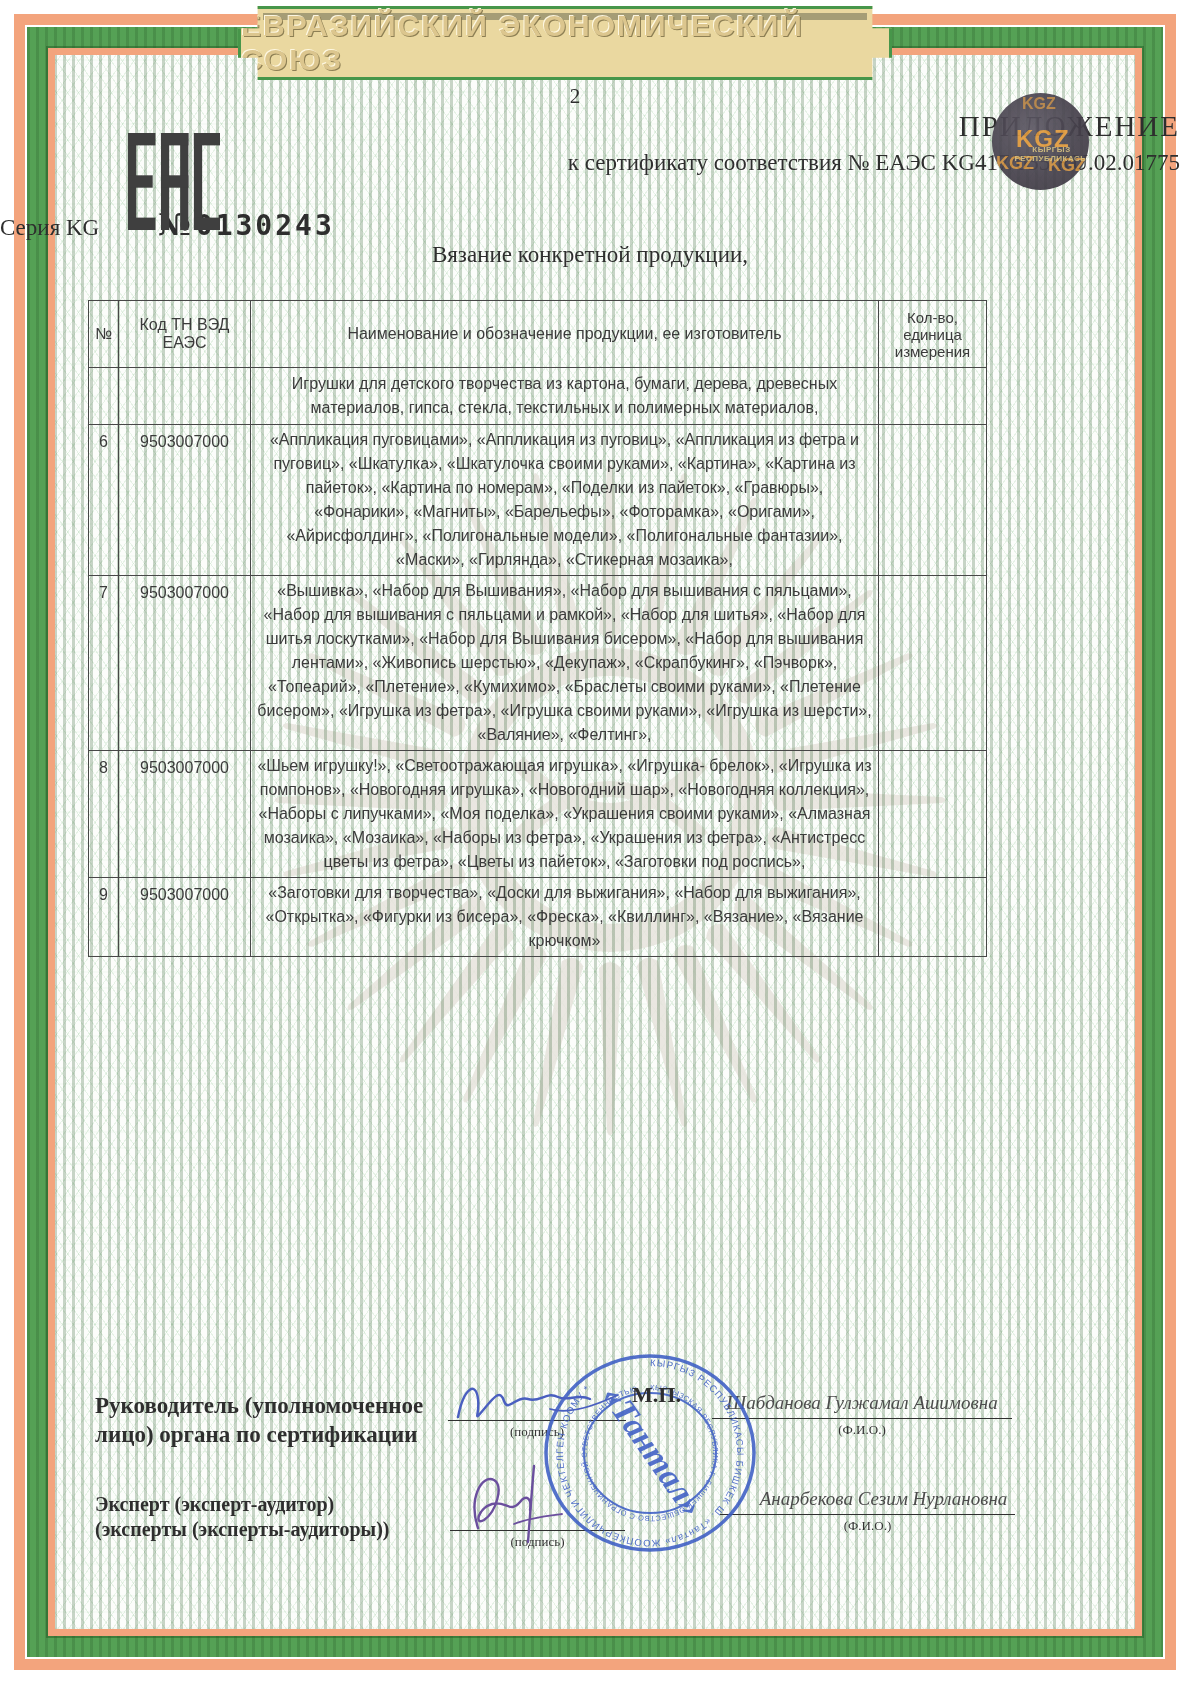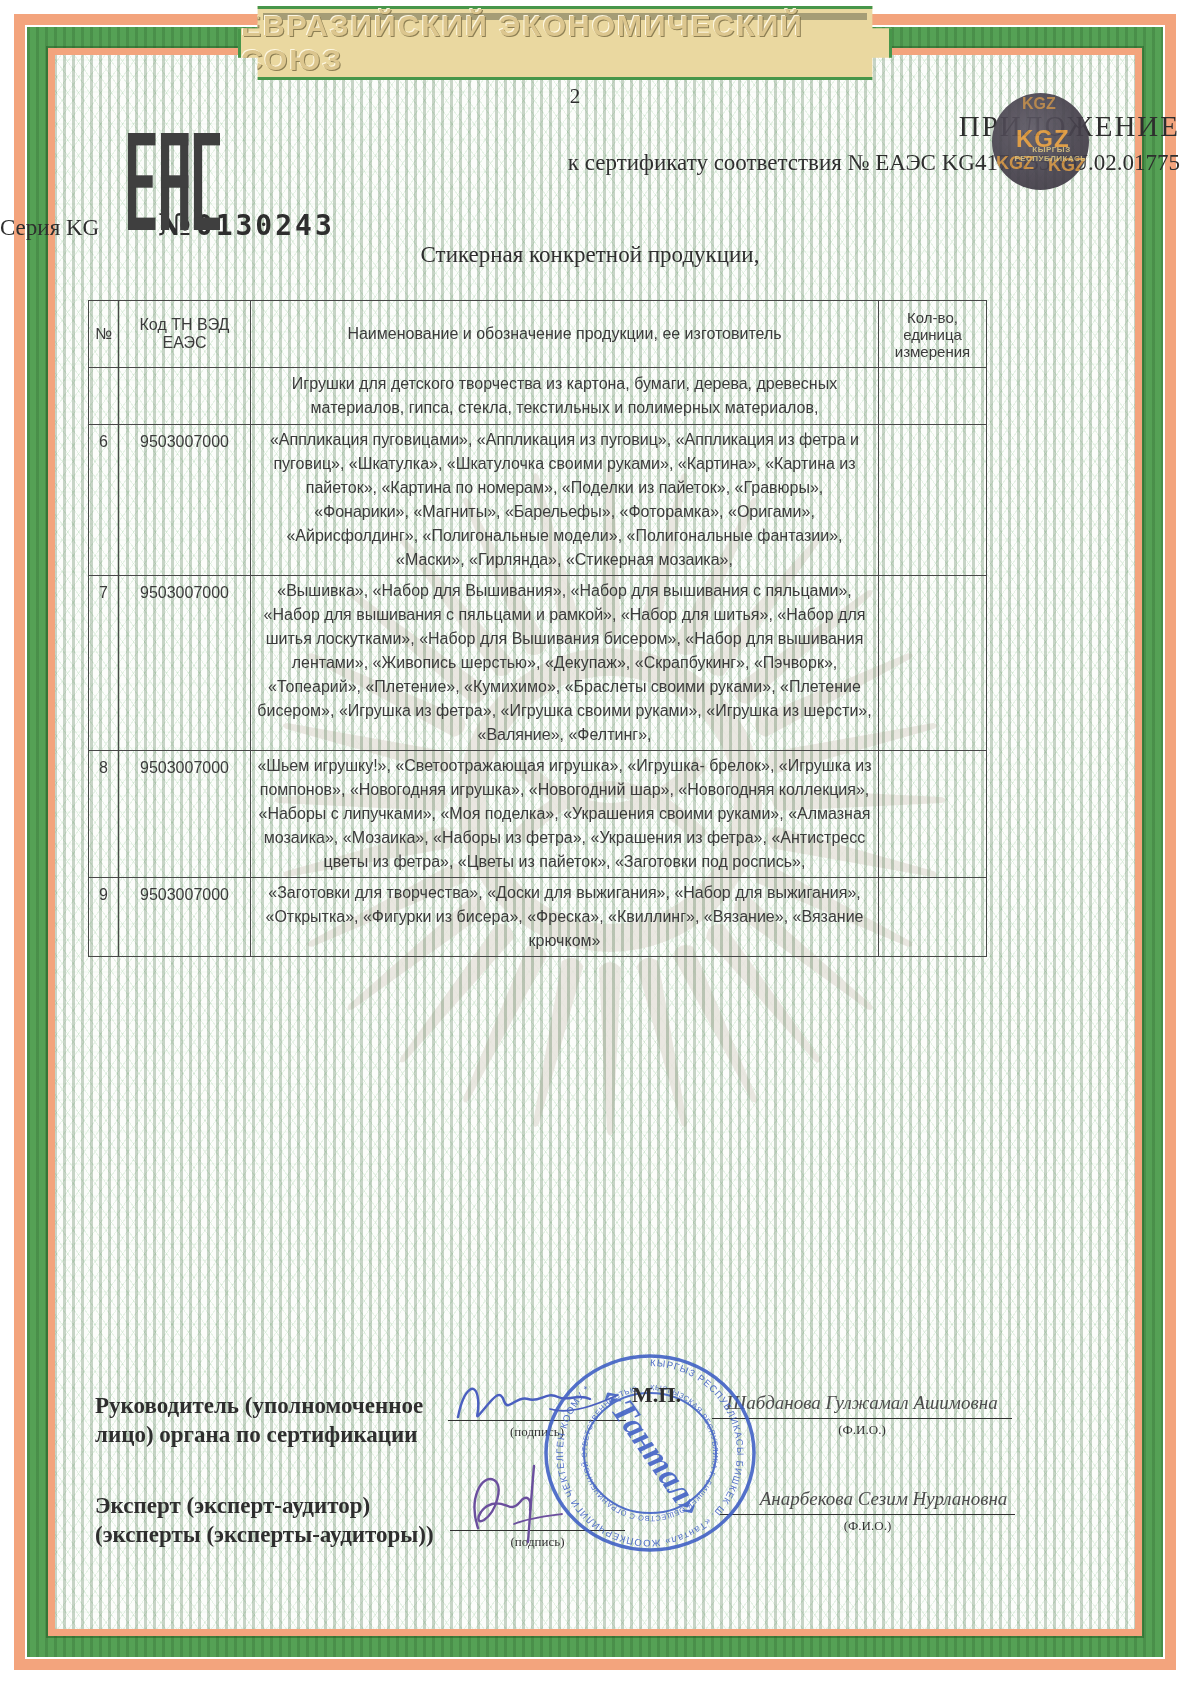--- a/index.html
+++ b/index.html
@@ -74,21 +74,21 @@
   .cert-table td { text-align:center; vertical-align:top; line-height:1.5; }
   .cert-table td.code { font-size:16px; padding-top:5px; }
   .cert-table td.num  { padding-top:5px; }
   .intro td { padding-top:4px; padding-bottom:4px; }
 
   
   .sun { position:absolute; left:170px; top:450px; z-index:0; opacity:.85; }
 
   
   .role-head   { position:absolute; left:95px;  top:1392px; width:345px; font-weight:bold; font-size:23px; line-height:1.25; z-index:2; }
-  .role-expert { position:absolute; left:95px;  top:1492px; width:370px; font-weight:bold; font-size:23px; line-height:1.25; z-index:2; }
+  .role-expert { position:absolute; left:95px;  top:1492px; width:370px; font-weight:bold; font-size:20px; line-height:1.25; z-index:2; }
   .sig1 { position:absolute; left:450px; top:1375px; z-index:4; }
   .sig2 { position:absolute; left:462px; top:1458px; z-index:4; }
   .u-line { position:absolute; border-bottom:1.6px solid #2f2f2f; z-index:3; }
   .ul-sig1 { left:448px; top:1420px; width:178px; }
   .ul-fio1 { left:712px; top:1418px; width:300px; }
   .ul-sig2 { left:450px; top:1530px; width:175px; }
   .ul-fio2 { left:720px; top:1514px; width:295px; }
   .cap { position:absolute; text-align:center; font-size:13px; color:#333; z-index:3; }
   .cap-sig1 { left:448px; top:1424px; width:178px; }
   .cap-fio1 { left:712px; top:1422px; width:300px; }
@@ -154,21 +154,21 @@
   </div>
 
   <div class="page-number">2</div>
   <div class="doc-title">ПРИЛОЖЕНИЕ</div>
   <div class="doc-subtitle">к сертификату соответствия № ЕАЭС KG417/055.RU.02.01775</div>
   <div class="series-line">
     <span class="series-label">Серия KG</span>
     <span class="blank-no">№</span>
     <span class="blank-digits">0130243</span>
   </div>
-  <div class="list-line1">Стикерная конкретной продукции,</div>
+  <div class="list-line1">Вязание конкретной продукции,</div>
 
   <svg class="eac-logo" width="92" height="97" viewBox="0 0 134 94" preserveAspectRatio="none">
     <g fill="#3f3f3f">
       <rect x="0" y="0" width="12" height="94"></rect>
         <rect x="0" y="0" width="40" height="12"></rect>
       <rect x="0" y="41" width="36" height="12"></rect>
         <rect x="0" y="82" width="40" height="12"></rect>
       <rect x="48" y="0" width="12" height="94"></rect>
         <rect x="76" y="0" width="12" height="94"></rect>
       <rect x="48" y="0" width="40" height="12"></rect>

